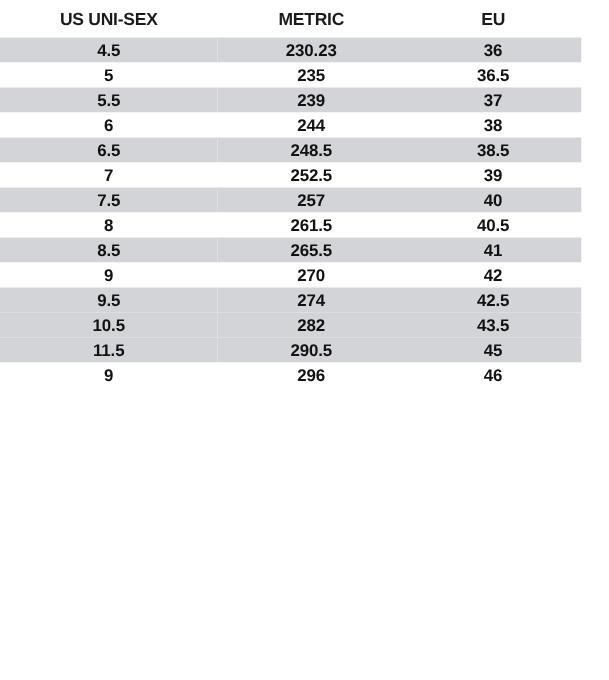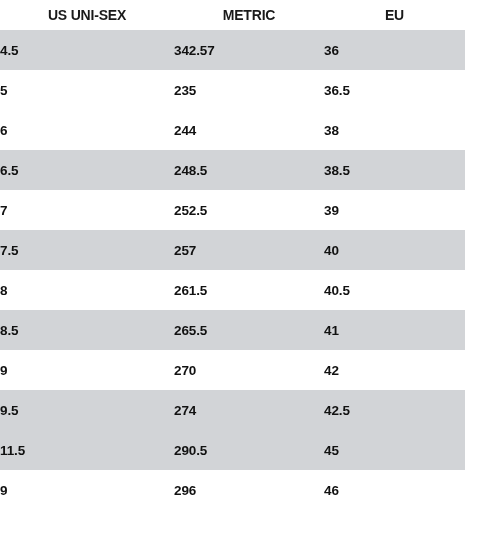--- a/index.html
+++ b/index.html
@@ -38,22 +38,23 @@
     vertical-align: middle;
     font-size: 14px;
     font-weight: bold;
     color: #1a1a1a;
     letter-spacing: -0.2px;
     background: #ffffff;
     white-space: nowrap;
   }
 
   tbody td {
-    height: 40px;
+    height: 20px;
     padding: 0;
+    text-align: center;
     vertical-align: middle;
     font-size: 13.5px;
     font-weight: bold;
     color: #111111;
     letter-spacing: -0.1px;
     white-space: nowrap;
   }
 
   tbody tr.row-shaded td {
     background: #d2d4d7;
@@ -75,27 +76,32 @@
     <thead>
       <tr>
         <th>US UNI-SEX</th>
         <th>METRIC</th>
         <th>EU</th>
       </tr>
     </thead>
     <tbody id="table-body">
         <tr class="row-shaded">
           <td>4.5</td>
-          <td>342.57</td>
+          <td>230.23</td>
           <td>36</td>
         </tr>
         <tr class="row-plain">
           <td>5</td>
           <td>235</td>
           <td>36.5</td>
+        </tr>
+        <tr class="row-shaded">
+          <td>5.5</td>
+          <td>239</td>
+          <td>37</td>
         </tr>
         <tr class="row-plain">
           <td>6</td>
           <td>244</td>
           <td>38</td>
         </tr>
         <tr class="row-shaded">
           <td>6.5</td>
           <td>248.5</td>
           <td>38.5</td>
@@ -124,20 +130,25 @@
           <td>9</td>
           <td>270</td>
           <td>42</td>
         </tr>
         <tr class="row-shaded">
           <td>9.5</td>
           <td>274</td>
           <td>42.5</td>
         </tr>
         <tr class="row-shaded">
+          <td>10.5</td>
+          <td>282</td>
+          <td>43.5</td>
+        </tr>
+        <tr class="row-shaded">
           <td>11.5</td>
           <td>290.5</td>
           <td>45</td>
         </tr>
         <tr class="row-plain">
           <td>9</td>
           <td>296</td>
           <td>46</td>
         </tr>
       </tbody>

